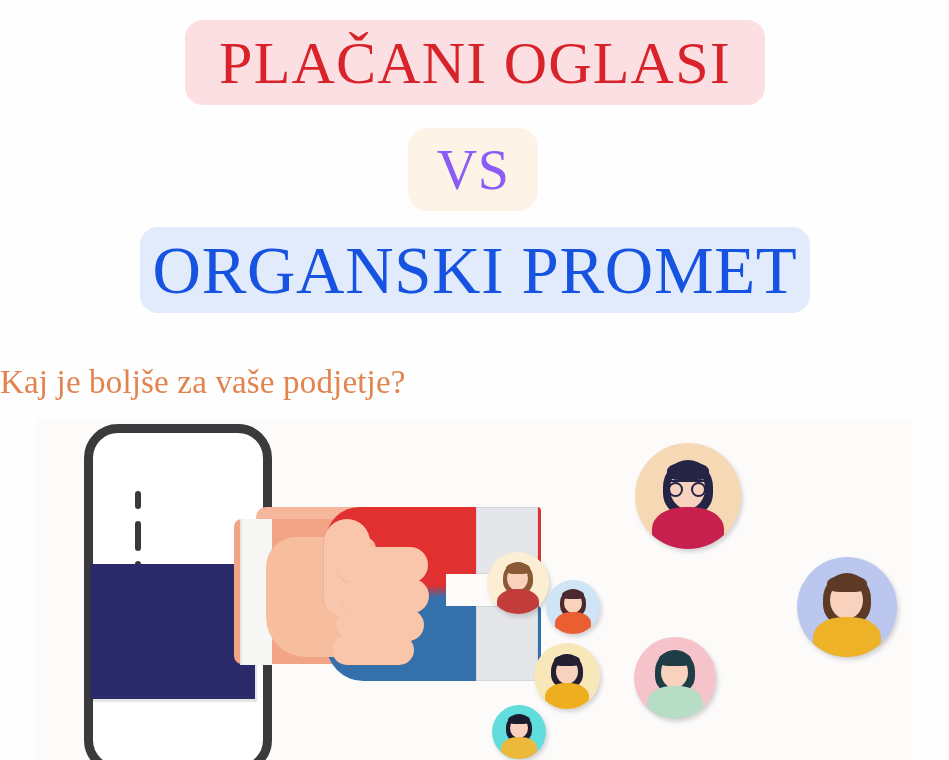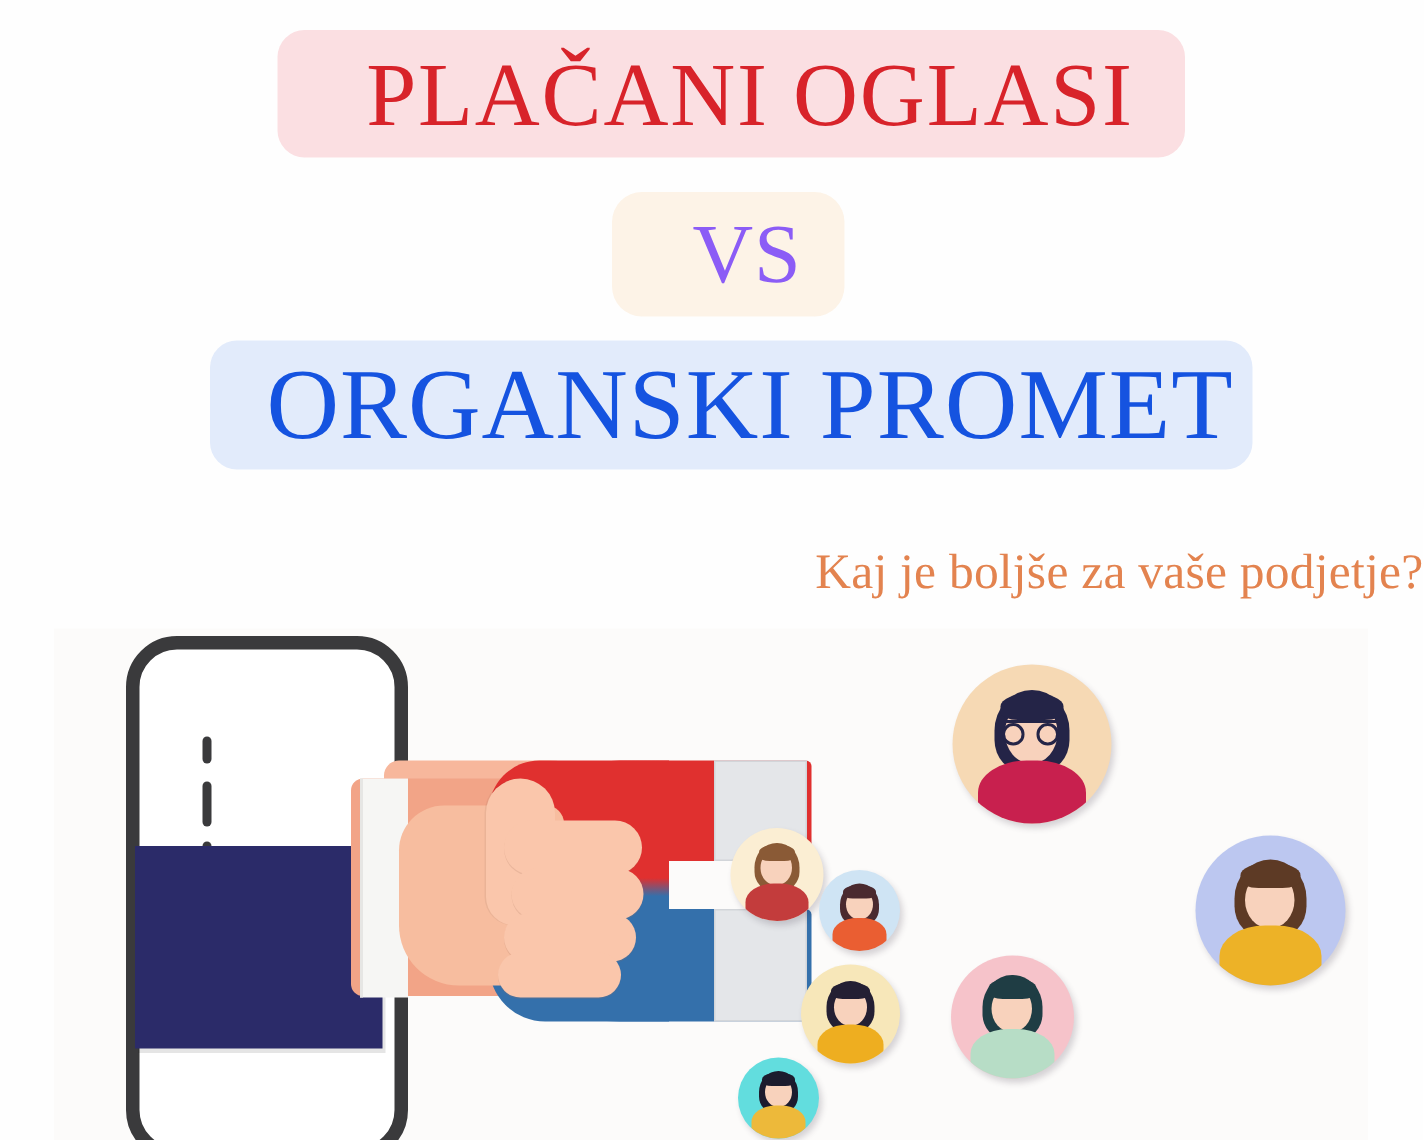--- a/index.html
+++ b/index.html
@@ -18,21 +18,20 @@
 
   
   .banner {
     position: absolute;
     display: flex;
     align-items: center;
     justify-content: center;
     border-radius: 14px;
     white-space: nowrap;
     letter-spacing: 0.01em;
-    padding-left: 25px;
   }
   #banner-paid {
     left: 185px;
     top: 20px;
     width: 580px;
     height: 85px;
     background: #fbdfe2;
     border-radius: 18px;
   }
   #banner-paid .banner-text {
@@ -69,21 +68,21 @@
     font-size: 67px;
     line-height: 1;
     letter-spacing: 0.01em;
   }
 
   #subtitle {
     position: absolute;
     left: 0;
     top: 364px;
     width: 949px;
-    text-align: right;
+    text-align: left;
     color: #e3834f;
     font-size: 33px;
     letter-spacing: 0.005em;
   }
 
   
   #illustration {
     position: absolute;
     left: 36px;
     top: 419px;

